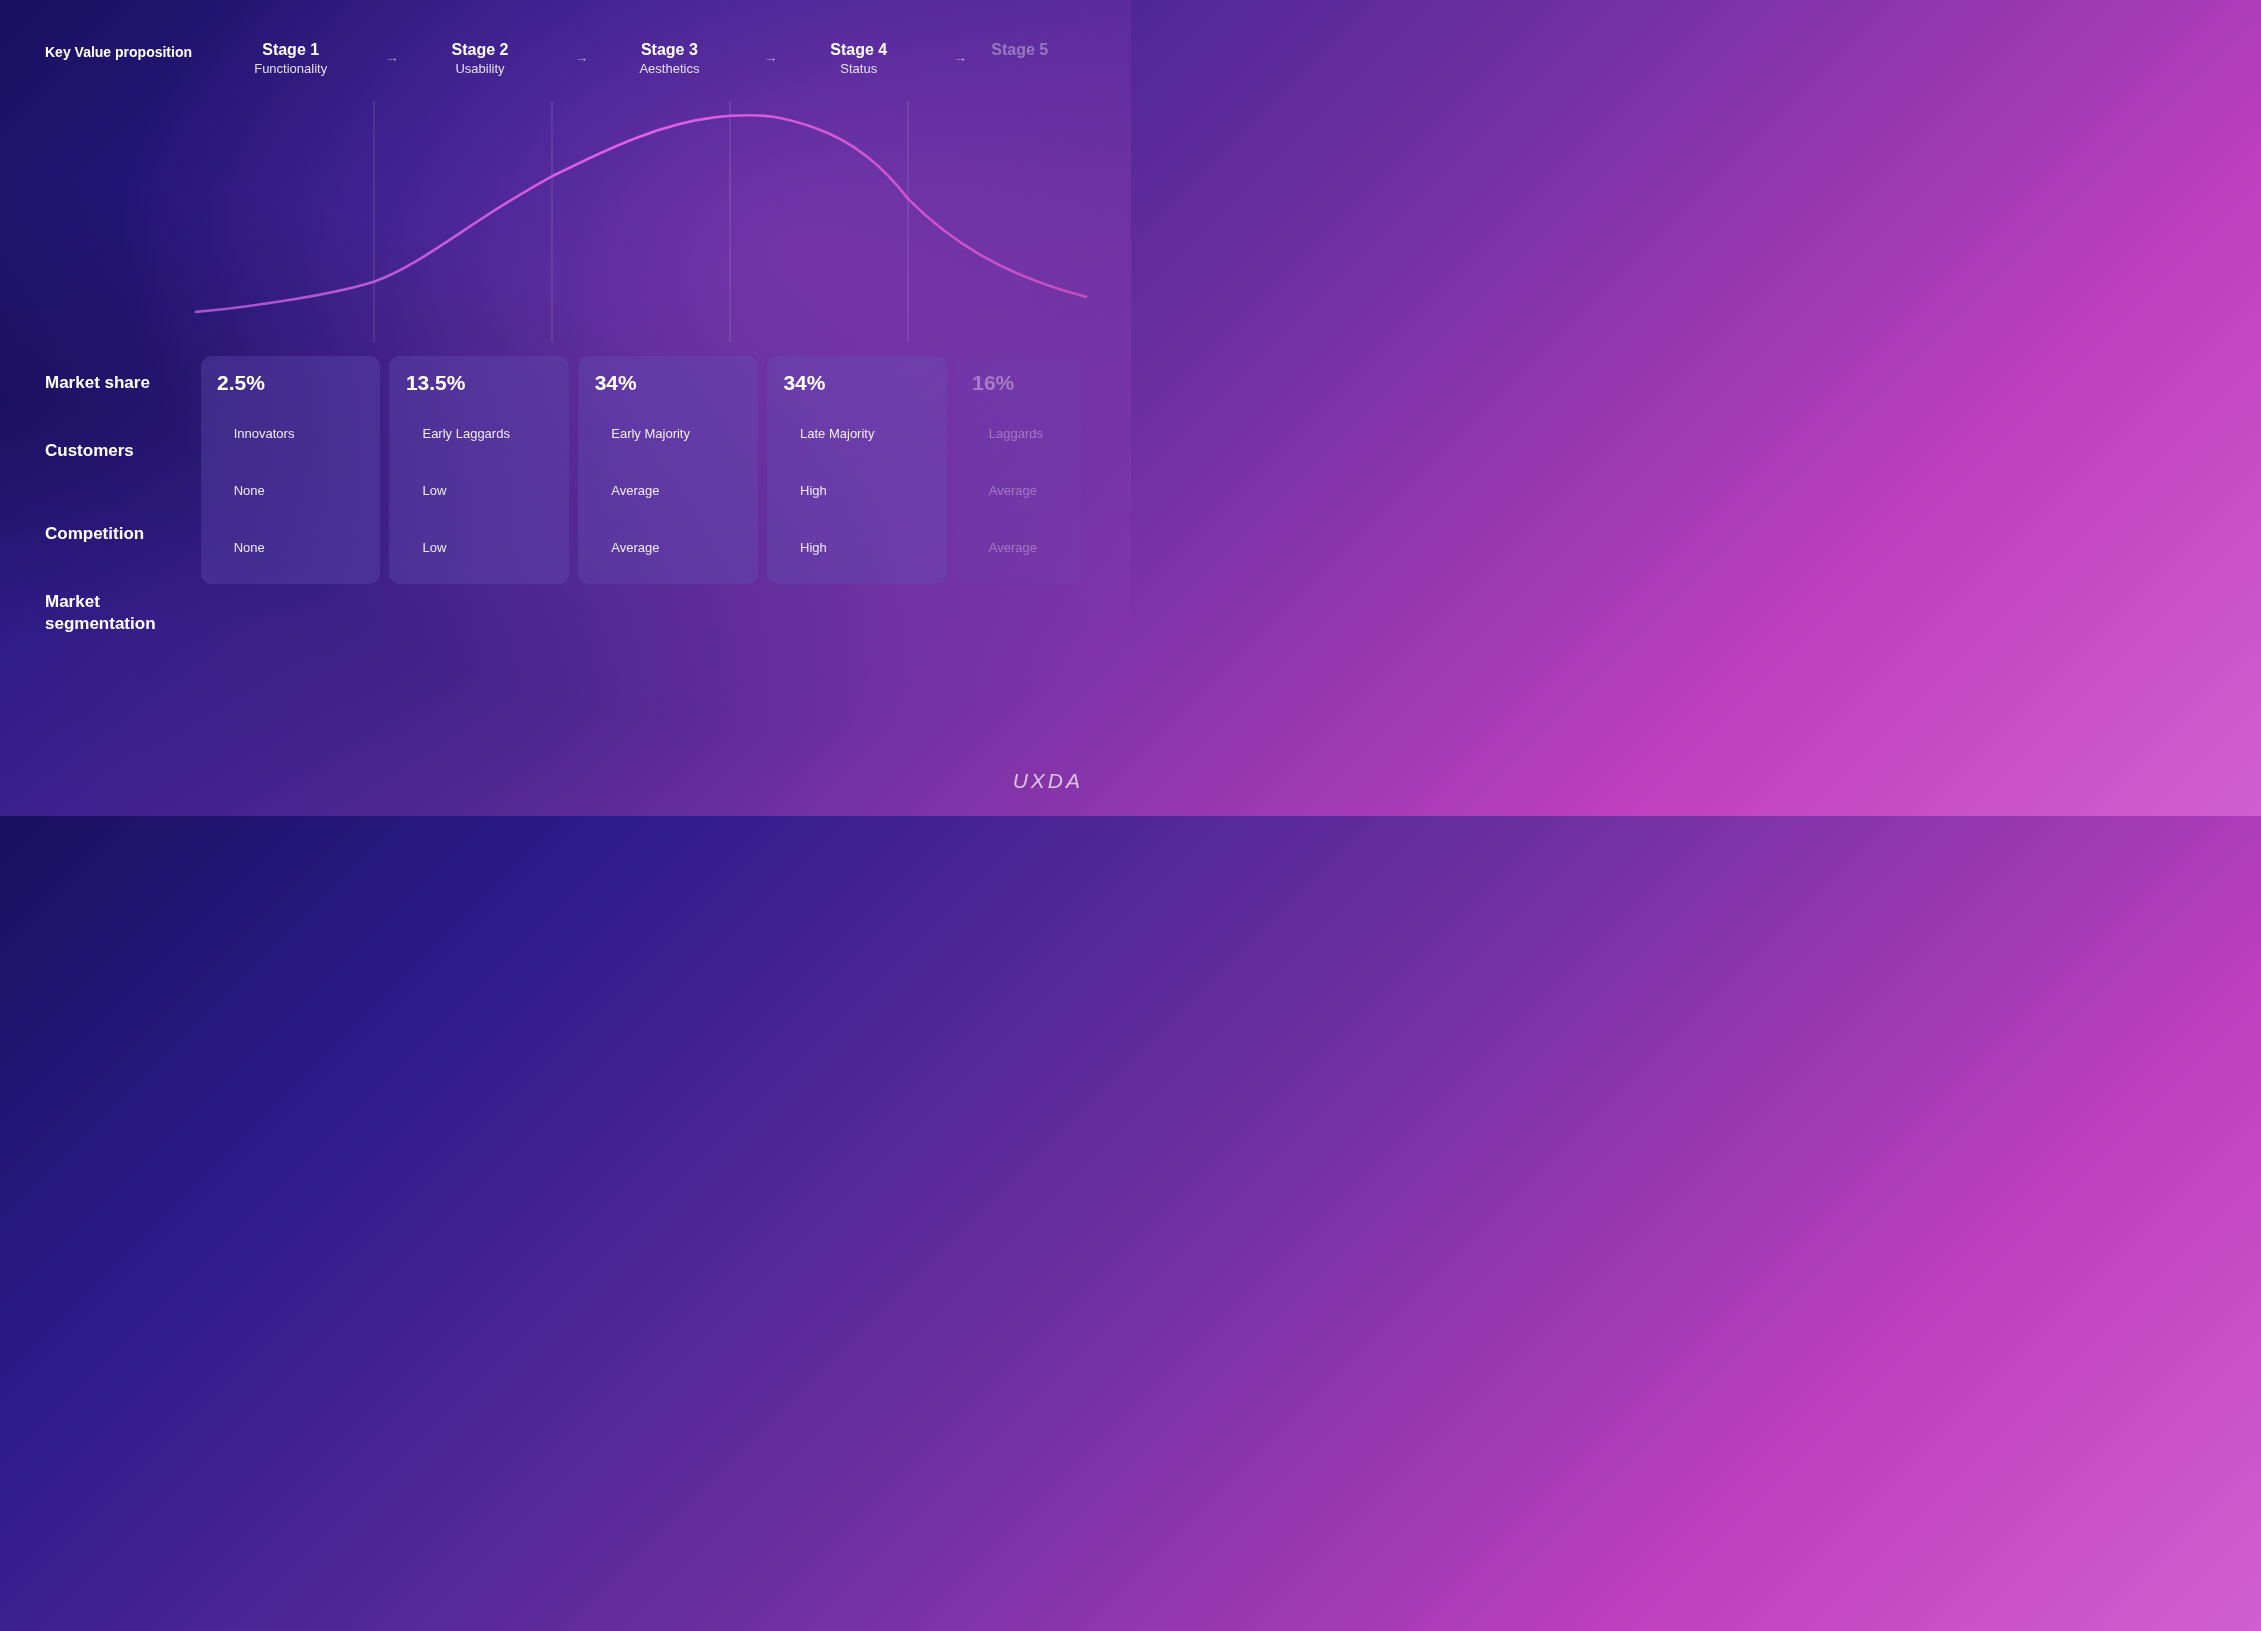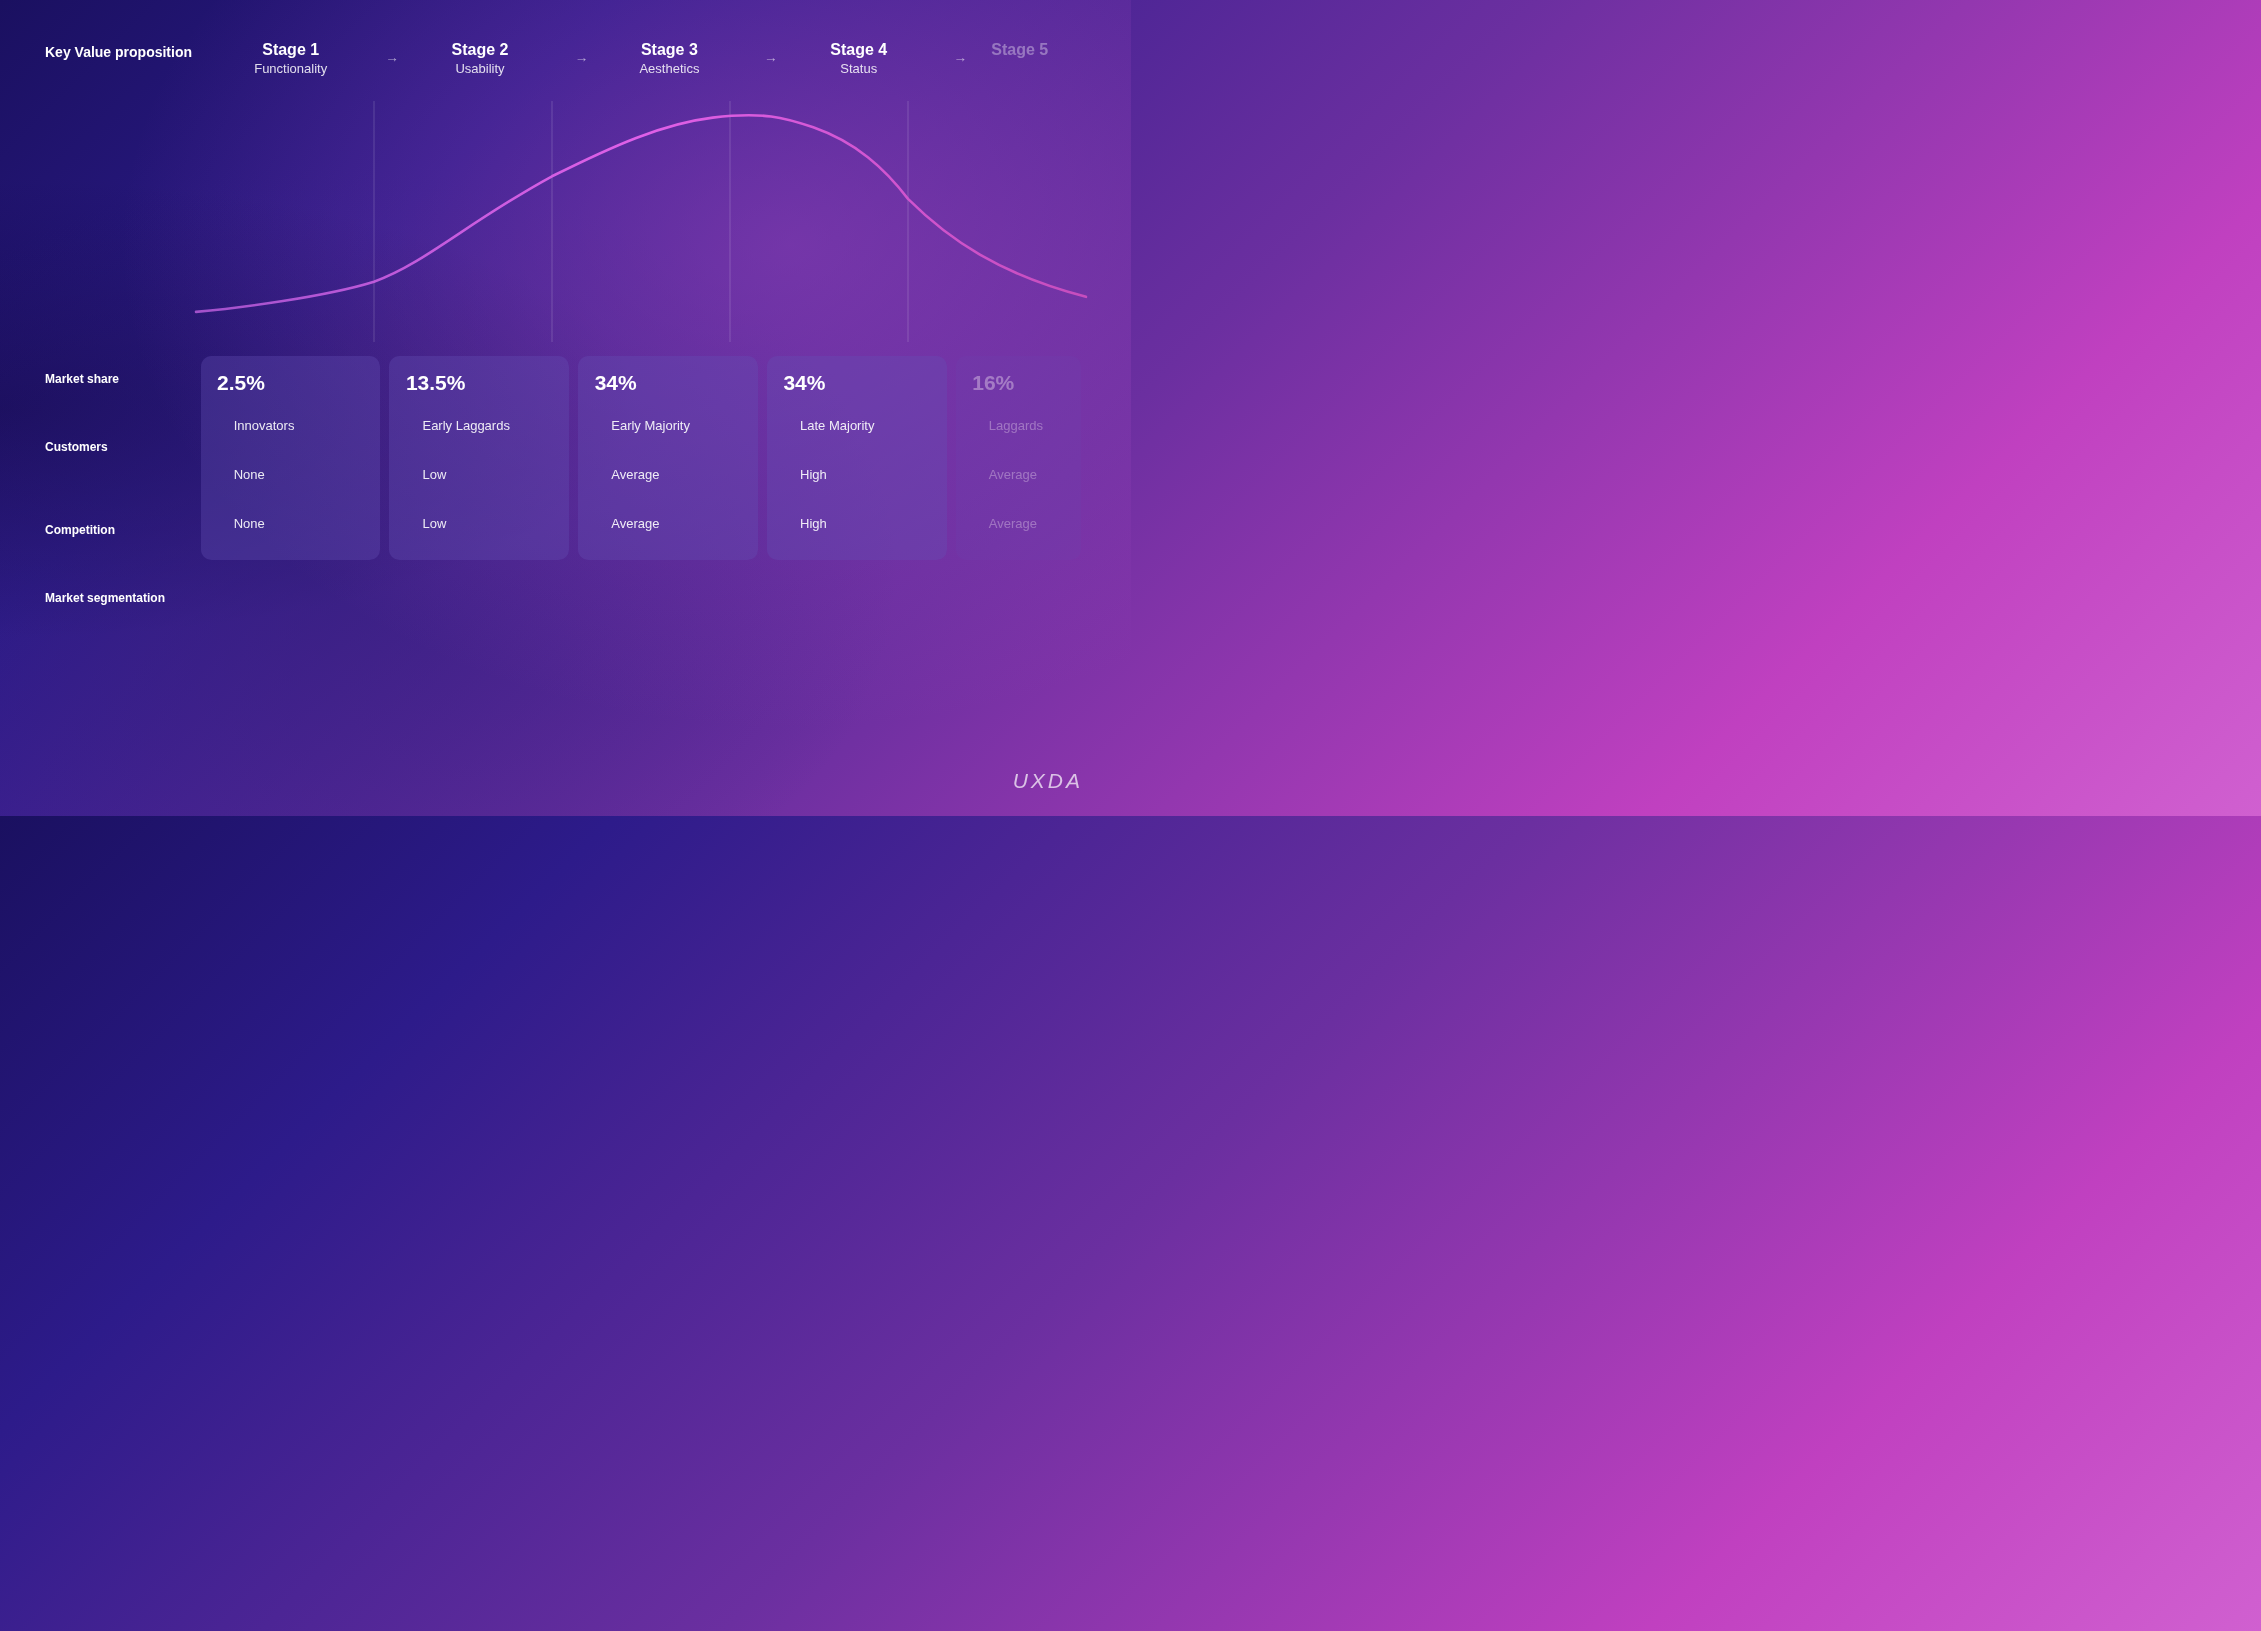--- a/index.html
+++ b/index.html
@@ -112,21 +112,21 @@
 
     .row-labels {
       width: 151px;
       flex-shrink: 0;
       display: flex;
       flex-direction: column;
       gap: 0;
     }
 
     .row-label {
-      font-size: 12px;
+      font-size: 17px;
       font-weight: 800;
       color: #ffffff;
       line-height: 1.3;
       display: flex;
       align-items: flex-start;
     }
 
     .row-label-market-share {
       height: 68px;
       padding-top: 16.6px;
@@ -157,21 +157,21 @@
       flex: 1;
       padding: 0 4.5px;
     }
 
     .data-card {
       background: rgba(100, 80, 180, 0.35);
       border-radius: 10.6px;
       padding: 15px 16.6px;
       display: flex;
       flex-direction: column;
-      gap: 8px;
+      gap: 16px;
     }
 
     .data-card-fade {
       opacity: 0.35;
     }
 
     .data-value {
       font-size: 21px;
       font-weight: 800;
       color: #ffffff;

